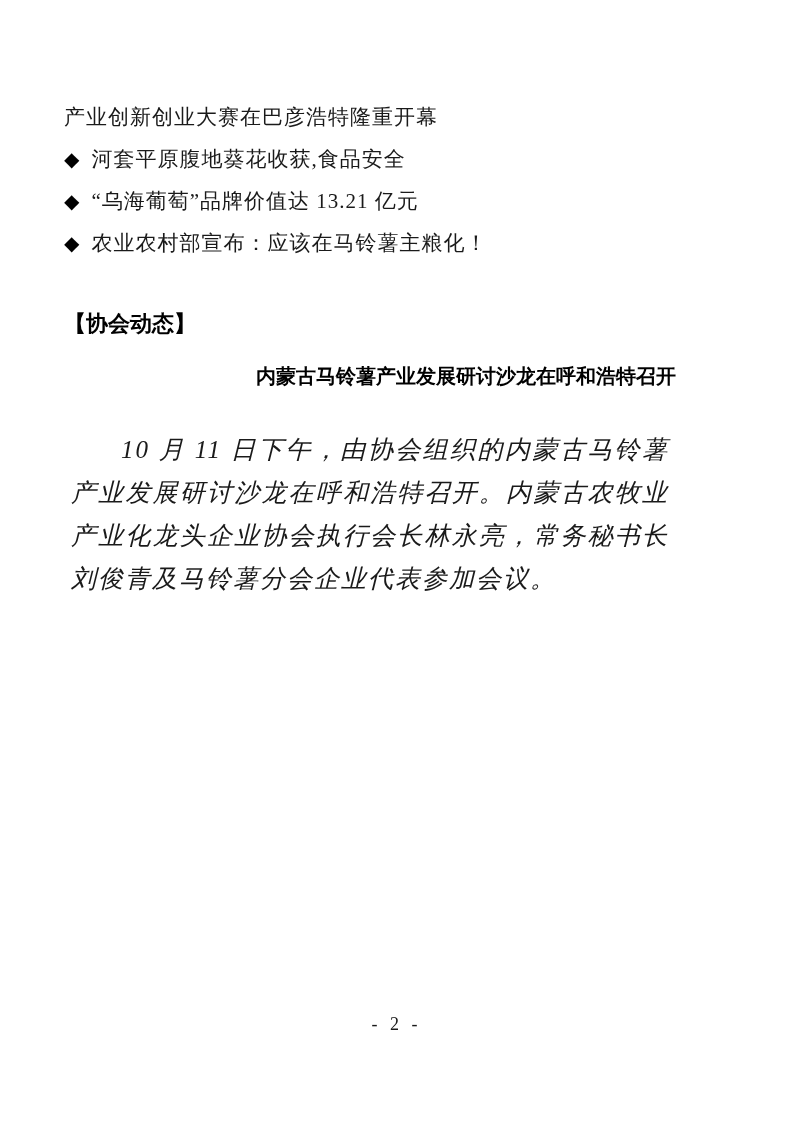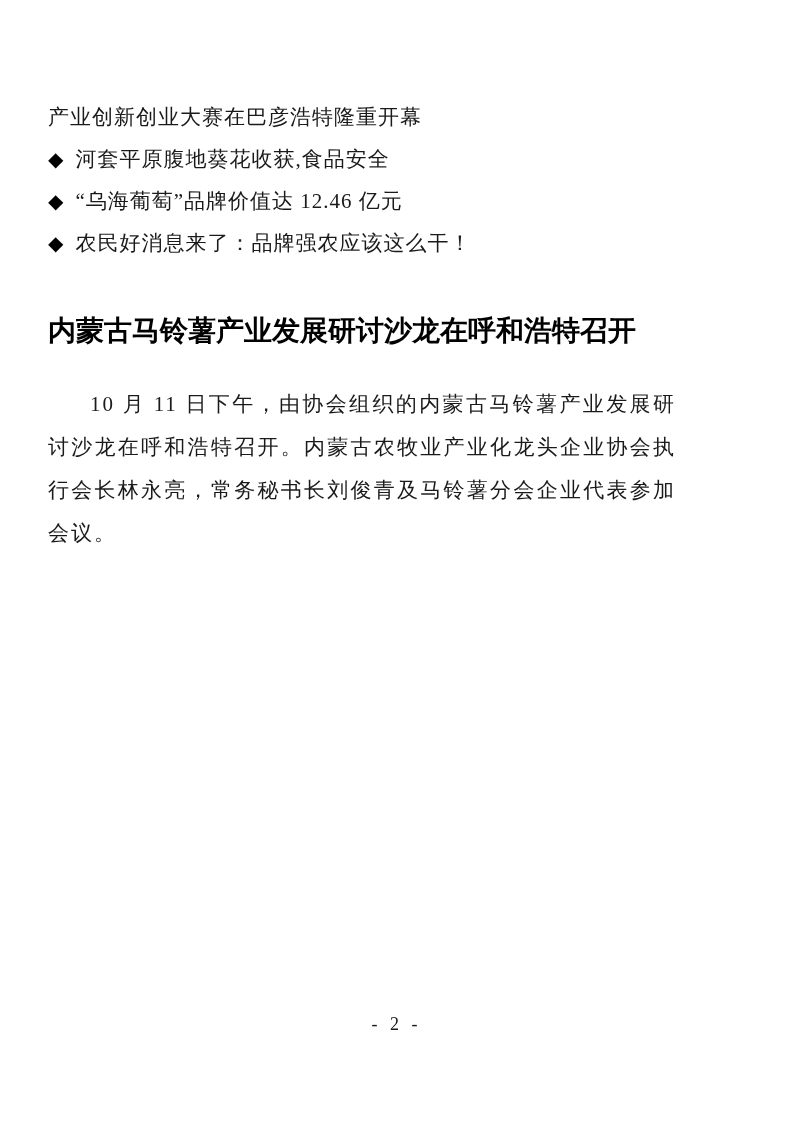--- a/index.html
+++ b/index.html
@@ -6,21 +6,21 @@
     margin: 0;
     padding: 0;
     background: #ffffff;
   }
   .page {
     position: relative;
     width: 793px;
     height: 1122px;
     background: #ffffff;
     box-sizing: border-box;
-    padding: 96px 117px 0 48px;
+    padding: 96px 117px 0 64px;
     font-family: "Liberation Serif", "DejaVu Serif", serif;
     color: #1a1a1a;
     overflow: hidden;
   }
   
   .news-list {
     font-size: 21px;
     line-height: 42px;
   }
   .news-line {
@@ -37,40 +37,41 @@
   .section-header {
     margin-top: 47px;
     font-family: "Liberation Sans", "DejaVu Sans", sans-serif;
     font-weight: bold;
     font-size: 22px;
     line-height: 26px;
     color: #000;
   }
   
   .article-title {
-    margin: 51px 0 0 0;
-    font-size: 28px;
+    margin: 23px 0 0 0;
+    font-size: 20px;
     line-height: 32px;
     font-weight: bold;
-    text-align: left;
+    text-align: right;
     color: #000;
     white-space: nowrap;
   }
   
   .body-text {
     margin-top: 36px;
   }
   .body-text p {
-    margin: 0;
-    font-size: 21px;
+    margin: 7px;
+    font-size: 25px;
     line-height: 43px;
     text-indent: 2em;
     text-align: justify;
     text-justify: inter-ideograph;
     letter-spacing: 2px;
+    font-style: italic;
   }
   
   .page-footer {
     position: absolute;
     top: 1012px;
     left: 0;
     right: 0;
     text-align: center;
     font-size: 18px;
     line-height: 24px;
@@ -84,29 +85,30 @@
 <div class="page">
 
   <div class="news-list">
     <div class="news-line">产业创新创业大赛在巴彦浩特隆重开幕</div>
 
     <div class="news-line">
       <span class="bullet">◆</span><span>河套平原腹地葵花收获,食品安全</span>
     </div>
 
     <div class="news-line">
-      <span class="bullet">◆</span><span>“乌海葡萄”品牌价值达 12.46 亿元</span>
+      <span class="bullet">◆</span><span>“乌海葡萄”品牌价值达 13.21 亿元</span>
     </div>
 
     <div class="news-line">
-      <span class="bullet">◆</span><span>农民好消息来了：品牌强农应该这么干！</span>
+      <span class="bullet">◆</span><span>农业农村部宣布：应该在马铃薯主粮化！</span>
     </div>
 
   </div>
 
+  <div class="section-header">【协会动态】</div>
 
   <h1 class="article-title">内蒙古马铃薯产业发展研讨沙龙在呼和浩特召开</h1>
 
   <div class="body-text">
     <p>10 月 11 日下午，由协会组织的内蒙古马铃薯产业发展研讨沙龙在呼和浩特召开。内蒙古农牧业产业化龙头企业协会执行会长林永亮，常务秘书长刘俊青及马铃薯分会企业代表参加会议。</p>
   </div>
 
   <div class="page-footer">- 2 -</div>
 
 </div>

